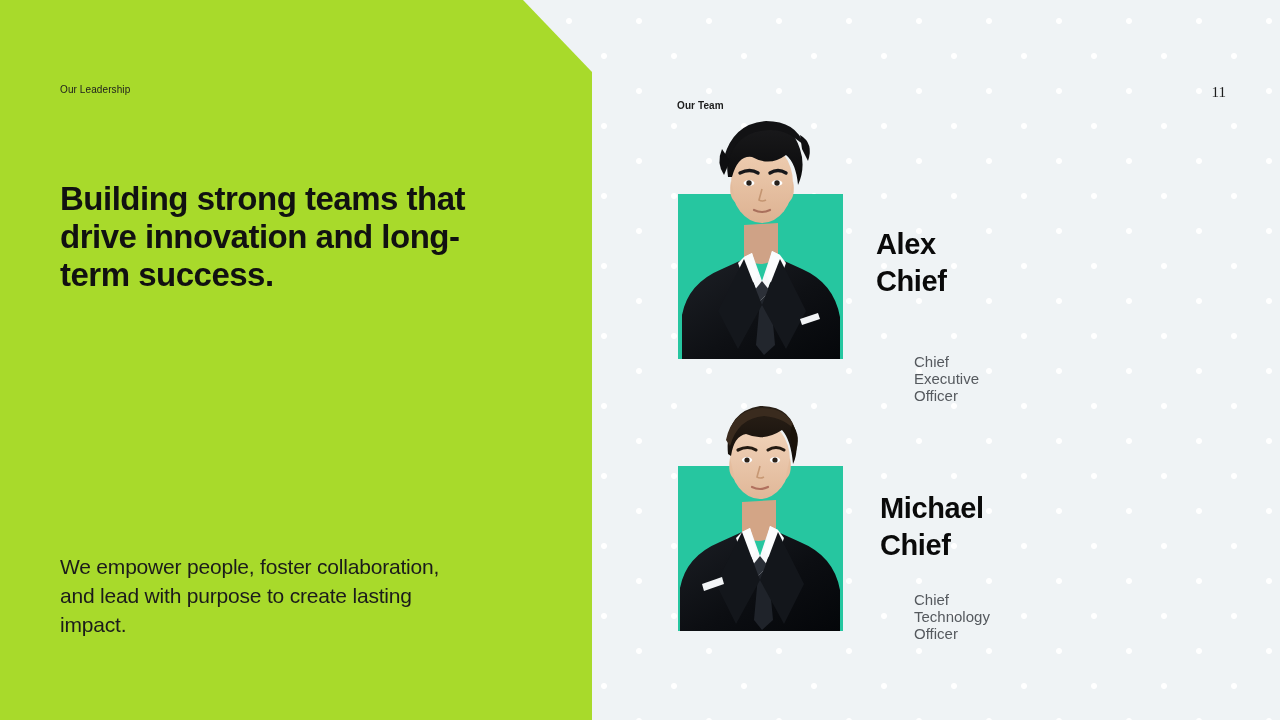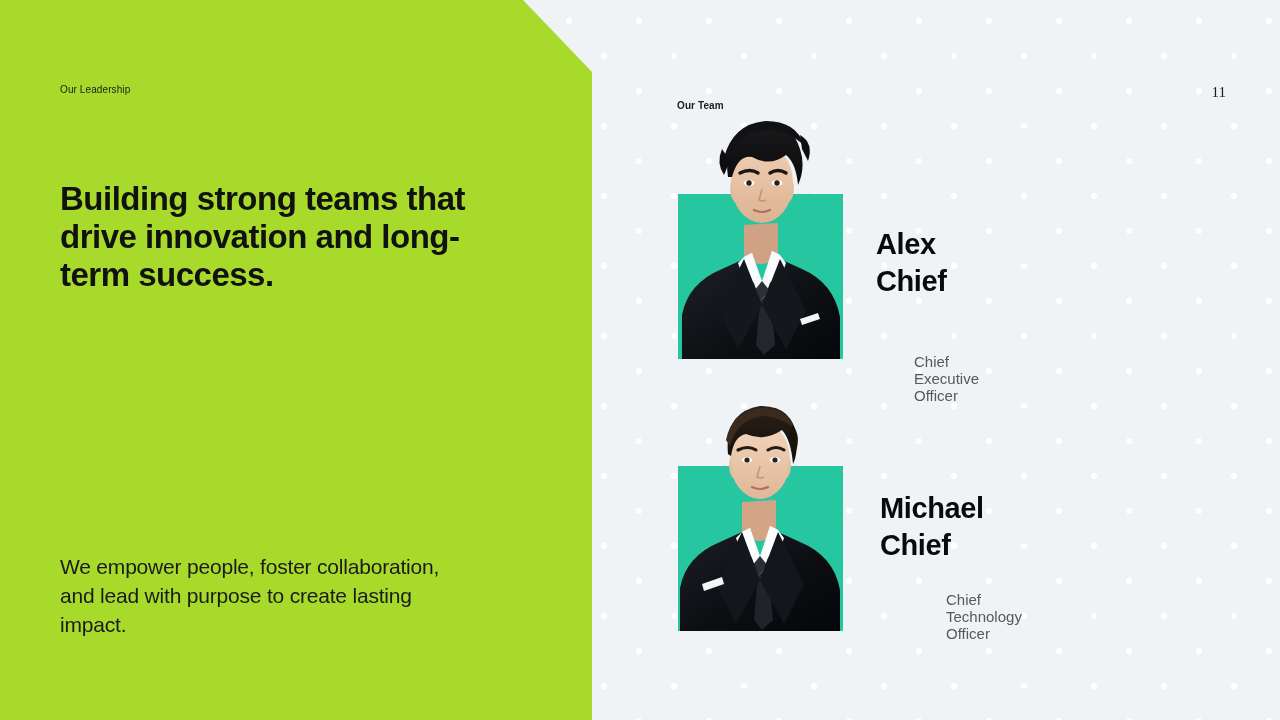--- a/index.html
+++ b/index.html
@@ -110,21 +110,21 @@
   
   #member-1 .photo-block { left:678px; top:194px; }
   #member-1 .portrait { height:254px; }
   #member-1 .name { left:876px; top:218px; width:260px;margin-top:8px; }
   #member-1 .role { left:914px; top:318px;margin-top:35px; }
 
   
   #member-2 .photo-block { left:678px; top:466px; }
   #member-2 .portrait { height:247px; }
   #member-2 .name { left:864px; top:490px; width:260px;margin-left:16px; }
-  #member-2 .role { left:914px; top:591px;margin-left:32px; }
+  #member-2 .role { left:914px; top:591px; }
 </style>
 </head>
 <body>
 
 <div id="slide">
 
   <div id="dots"></div>
 
   <div id="green-panel"></div>
 

